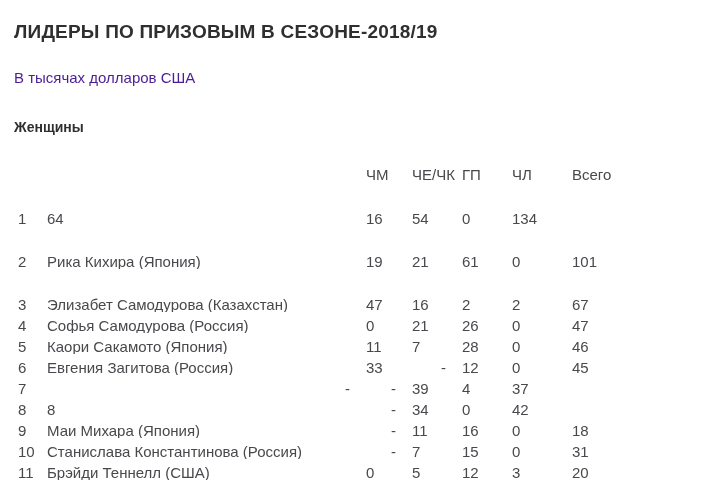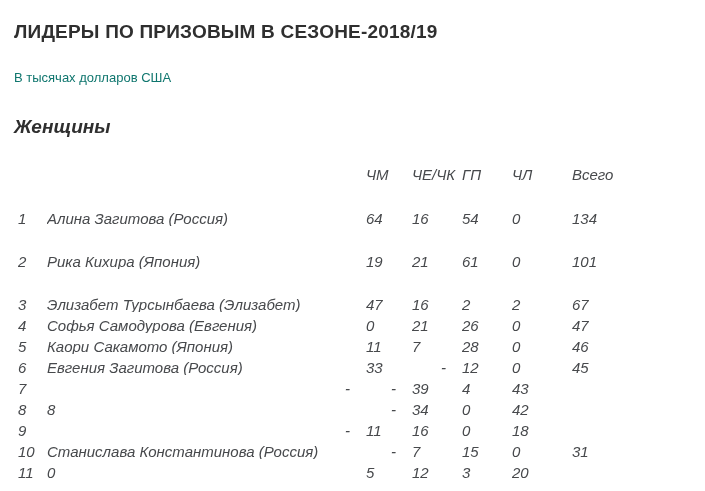--- a/index.html
+++ b/index.html
@@ -15,35 +15,33 @@
   .title {
     margin:0;
     font-size:19px;
     line-height:20px;
     font-weight:700;
     color:#2f2f2f;
     letter-spacing:0.2px;
   }
   .subtitle {
     margin-top:28px;
-    font-size:13px;
+    font-size:15px;
     line-height:16px;
-    color:#0f766e;
+    color:#4c1d95;
   }
   .section-title {
     margin-top:33px;
-    font-size:19px;
+    font-size:14px;
     line-height:16px;
     font-weight:700;
     color:#2f2f2f;
-    font-style:italic;
   }
   .table {
     margin-left:4px;
-    font-style:italic;
   }
   .row {
     display:grid;
     grid-template-columns:29px 319px 46px 50px 50px 60px 60px;
     font-size:15px;
     line-height:15px;
     color:#47494c;
     white-space:nowrap;
   }
   .row.header {
@@ -73,48 +71,47 @@
       <div class="cell"></div>
       <div class="cell">ЧМ</div>
       <div class="cell">ЧЕ/ЧК</div>
       <div class="cell">ГП</div>
       <div class="cell">ЧЛ</div>
       <div class="cell">Всего</div>
     </div>
     <div>
         <div class="row gap-lg">
           <div class="cell">1</div>
-          <div class="cell">Алина Загитова (Россия)</div>
           <div class="cell">64</div>
           <div class="cell">16</div>
           <div class="cell">54</div>
           <div class="cell">0</div>
           <div class="cell">134</div>
         </div>
         <div class="row gap-lg">
           <div class="cell">2</div>
           <div class="cell">Рика Кихира (Япония)</div>
           <div class="cell">19</div>
           <div class="cell">21</div>
           <div class="cell">61</div>
           <div class="cell">0</div>
           <div class="cell">101</div>
         </div>
         <div class="row gap-lg">
           <div class="cell">3</div>
-          <div class="cell">Элизабет Турсынбаева (Элизабет)</div>
+          <div class="cell">Элизабет Самодурова (Казахстан)</div>
           <div class="cell">47</div>
           <div class="cell">16</div>
           <div class="cell">2</div>
           <div class="cell">2</div>
           <div class="cell">67</div>
         </div>
         <div class="row gap-sm">
           <div class="cell">4</div>
-          <div class="cell">Софья Самодурова (Евгения)</div>
+          <div class="cell">Софья Самодурова (Россия)</div>
           <div class="cell">0</div>
           <div class="cell">21</div>
           <div class="cell">26</div>
           <div class="cell">0</div>
           <div class="cell">47</div>
         </div>
         <div class="row gap-sm">
           <div class="cell">5</div>
           <div class="cell">Каори Сакамото (Япония)</div>
           <div class="cell">11</div>
@@ -131,49 +128,51 @@
           <div class="cell">12</div>
           <div class="cell">0</div>
           <div class="cell">45</div>
         </div>
         <div class="row gap-sm">
           <div class="cell">7</div>
           <div class="cell dash">-</div>
           <div class="cell dash">-</div>
           <div class="cell">39</div>
           <div class="cell">4</div>
-          <div class="cell">43</div>
+          <div class="cell">37</div>
         </div>
         <div class="row gap-sm">
           <div class="cell">8</div>
           <div class="cell">8</div>
           <div class="cell dash">-</div>
           <div class="cell">34</div>
           <div class="cell">0</div>
           <div class="cell">42</div>
         </div>
         <div class="row gap-sm">
           <div class="cell">9</div>
+          <div class="cell">Маи Михара (Япония)</div>
           <div class="cell dash">-</div>
           <div class="cell">11</div>
           <div class="cell">16</div>
           <div class="cell">0</div>
           <div class="cell">18</div>
         </div>
         <div class="row gap-sm">
           <div class="cell">10</div>
           <div class="cell">Станислава Константинова (Россия)</div>
           <div class="cell dash">-</div>
           <div class="cell">7</div>
           <div class="cell">15</div>
           <div class="cell">0</div>
           <div class="cell">31</div>
         </div>
         <div class="row gap-sm">
           <div class="cell">11</div>
+          <div class="cell">Брэйди Теннелл (США)</div>
           <div class="cell">0</div>
           <div class="cell">5</div>
           <div class="cell">12</div>
           <div class="cell">3</div>
           <div class="cell">20</div>
         </div>
       </div>
   </div>
 </div>
 

